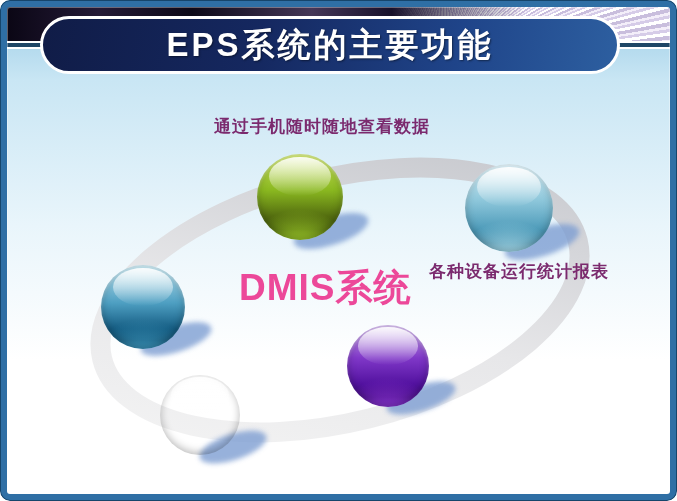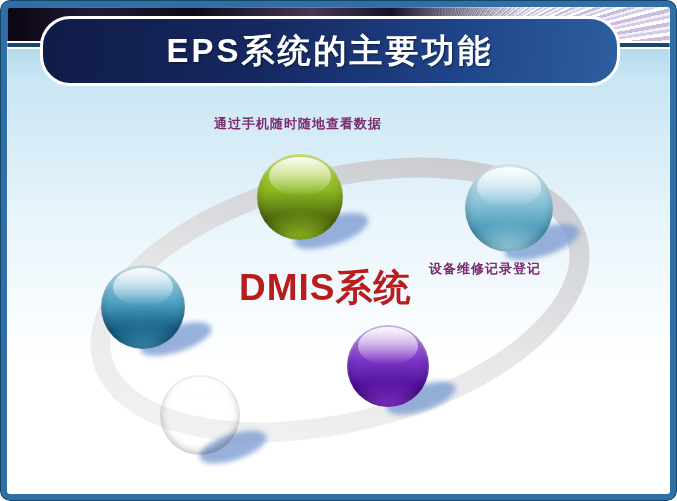--- a/index.html
+++ b/index.html
@@ -9,21 +9,21 @@
   
   .strip{position:absolute;left:5px;right:5px;top:5px;height:36px;
     background:
       linear-gradient(90deg,#0a0614 0%,#241a36 14%,#0d0918 28%,#453757 46%,#17102a 58%,rgba(23,16,42,0.55) 66%,rgba(23,16,42,0) 78%),
       repeating-conic-gradient(from 248deg at 66% 165%, #ffffff 0deg 0.9deg, #c9bedd 0.9deg 1.9deg, #f3eef9 1.9deg 2.6deg, #d6cce8 2.6deg 3.4deg);
   }
   
   .rule{position:absolute;left:5px;right:5px;top:41px;height:9px;
     background:linear-gradient(180deg,#ffffff 0 2px,#1e4666 2px 6px,#ffffff 6px 8px,rgba(255,255,255,0) 8px);}
   
-  .banner{position:absolute;left:40px;top:16px;width:580px;height:70px;box-sizing:border-box;
+  .banner{position:absolute;left:40px;top:16px;width:580px;height:58px;box-sizing:border-box;
     border:3px solid #ffffff;border-radius:30px;
     background:linear-gradient(100deg,#101c47 0%,#152860 38%,#1f4489 72%,#2d5fa0 100%);
     display:flex;align-items:center;justify-content:center;}
   .banner .title{color:#ffffff;font-size:33px;font-weight:bold;letter-spacing:3px;text-shadow:1px 1px 2px rgba(0,0,0,.45);}
   
   svg.diagram{position:absolute;left:0;top:0;}
   
   .sphere{position:absolute;border-radius:50%;box-shadow:inset 0 -2px 8px rgba(0,0,0,.28), inset 0 2px 3px rgba(255,255,255,.35);}
   .sphere::before{content:"";position:absolute;left:14%;top:3%;width:72%;height:46%;border-radius:50%;
     background:linear-gradient(180deg,rgba(255,255,255,.92),rgba(255,255,255,0));}
@@ -37,27 +37,27 @@
   .s-teal  {left:101px;top:265px;width:84px;height:84px;
     background:radial-gradient(circle at 50% 132%, #3a92b8 0 20%, rgba(58,146,184,0) 48%),
                linear-gradient(180deg,#bfe4ef 0%,#4e9fc2 45%,#155d83 76%,#0f4c6e 90%,#2c7da1 100%);}
   .s-purple{left:347px;top:325px;width:82px;height:82px;
     background:radial-gradient(circle at 50% 132%, #8733cc 0 20%, rgba(135,51,204,0) 48%),
                linear-gradient(180deg,#c9aae8 0%,#8038c8 40%,#5312a0 72%,#400a82 88%,#6020b0 100%);}
   .s-pink  {left:160px;top:375px;width:80px;height:80px;
     background:radial-gradient(circle at 50% 132%, #cc7h97 0 20%, rgba(204,123,151,0) 48%),
                linear-gradient(180deg,#f0c8d6 0%,#cd7b97 42%,#a34666 74%,#8c3352 90%,#b85c7c 100%);}
   
-  .lbl{position:absolute;color:#7b2a6e;font-weight:bold;font-size:13px;letter-spacing:1px;white-space:nowrap;font-family:Liberation Mono, monospace;}
+  .lbl{position:absolute;color:#7b2a6e;font-weight:bold;font-size:17px;letter-spacing:1px;white-space:nowrap;font-family:Liberation Mono, monospace;}
   .lbl-top{left:214px;top:115px;}
   .lbl-left{left:40px;top:225px;}
   .lbl-right{left:429px;top:260px;}
   .lbl-pda{left:317px;top:418px;}
   .lbl-maint{left:116px;top:462px;}
-  .center-label{position:absolute;left:239px;top:263px;color:#b91c1c;font-weight:bold;font-size:37px;letter-spacing:1px;white-space:nowrap;}
+  .center-label{position:absolute;left:239px;top:263px;color:#ec4899;font-weight:bold;font-size:37px;letter-spacing:1px;white-space:nowrap;}
   
   .frame{position:absolute;inset:0;border-radius:10px;pointer-events:none;
     box-shadow:inset 0 0 0 1px #16456b, inset 0 0 0 7px #2f6fa5, inset 0 0 0 8px rgba(255,255,255,.35);}
 </style>
 </head>
 <body>
 
 <div class="stage">
   <div class="bg"></div>
 
@@ -85,21 +85,21 @@
     </g>
   </svg>
 
   <div class="sphere s-green"></div>
   <div class="sphere s-blue"></div>
   <div class="sphere s-teal"></div>
   <div class="sphere s-purple"></div>
   <div class="sphere s-pink"></div>
 
   <div class="lbl lbl-top">通过手机随时随地查看数据</div>
-  <div class="lbl lbl-right">设备维修记录登记</div>
+  <div class="lbl lbl-right">各种设备运行统计报表</div>
 
   <div class="center-label">DMIS系统</div>
 
   <div class="banner">
     <div class="title">EPS系统的主要功能</div>
   </div>
 
   <div class="frame"></div>
 </div>
 

